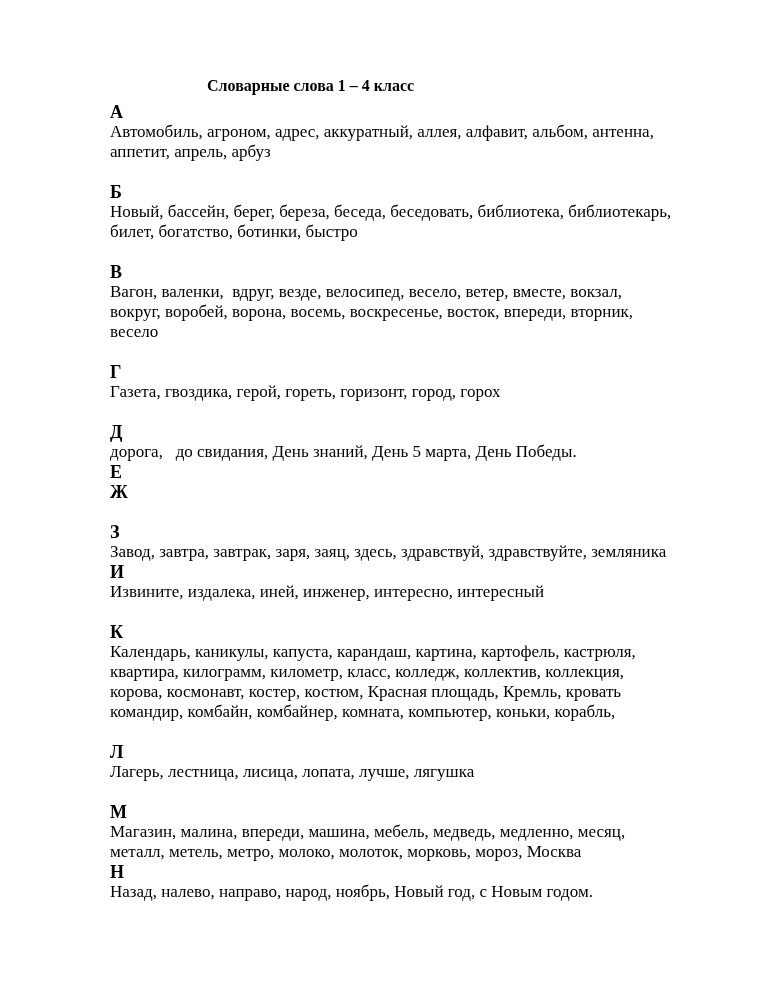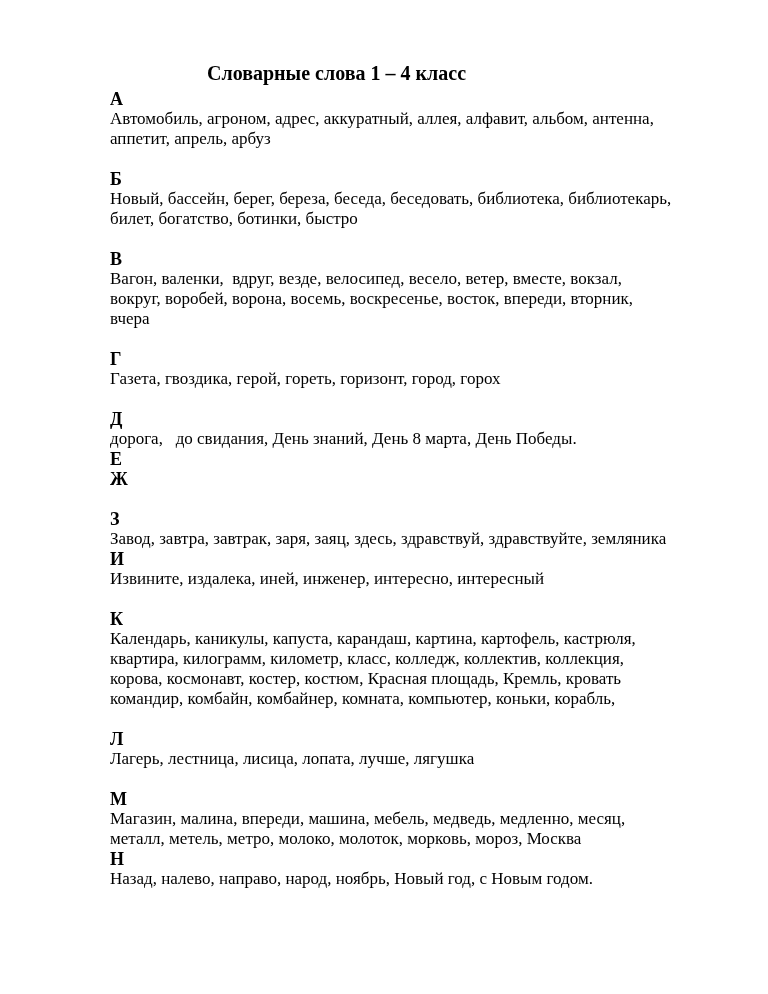--- a/index.html
+++ b/index.html
@@ -12,24 +12,24 @@
   .page {
     position: relative;
     width: 768px;
     height: 994px;
     background: #ffffff;
     overflow: hidden;
     box-sizing: border-box;
     padding: 60px 48px 0 110px;
   }
   .title {
-    font-size: 20px;
+    font-size: 16px;
     line-height: 26px;
     font-weight: bold;
-    margin: 0 0 3px 97px;
+    margin: 13px 0 3px 97px;
     white-space: pre;
   }
   .section { margin: 0; }
   .gap-before { margin-top: 20px; }
   .letter {
     font-size: 18px;
     line-height: 20px;
     font-weight: bold;
     white-space: pre;
   }
@@ -55,31 +55,31 @@
   <div class="section gap-before">
     <div class="letter">Б</div>
     <div class="line">Новый, бассейн, берег, береза, беседа, беседовать, библиотека, библиотекарь,</div>
     <div class="line">билет, богатство, ботинки, быстро</div>
   </div>
 
   <div class="section gap-before">
     <div class="letter">В</div>
     <div class="line">Вагон, валенки,  вдруг, везде, велосипед, весело, ветер, вместе, вокзал,</div>
     <div class="line">вокруг, воробей, ворона, восемь, воскресенье, восток, впереди, вторник,</div>
-    <div class="line">вчера</div>
+    <div class="line">весело</div>
   </div>
 
   <div class="section gap-before">
     <div class="letter">Г</div>
     <div class="line">Газета, гвоздика, герой, гореть, горизонт, город, горох</div>
   </div>
 
   <div class="section gap-before">
     <div class="letter">Д</div>
-    <div class="line">дорога,   до свидания, День знаний, День 8 марта, День Победы.</div>
+    <div class="line">дорога,   до свидания, День знаний, День 5 марта, День Победы.</div>
   </div>
 
   <div class="section">
     <div class="letter">Е</div>
   </div>
 
   <div class="section">
     <div class="letter">Ж</div>
   </div>
 

